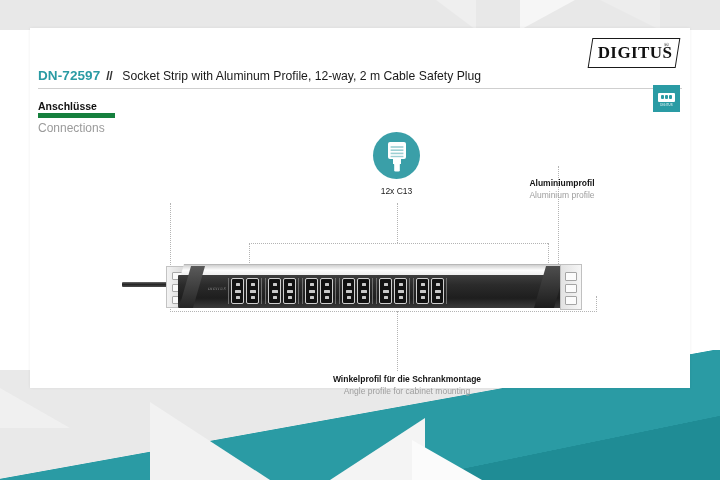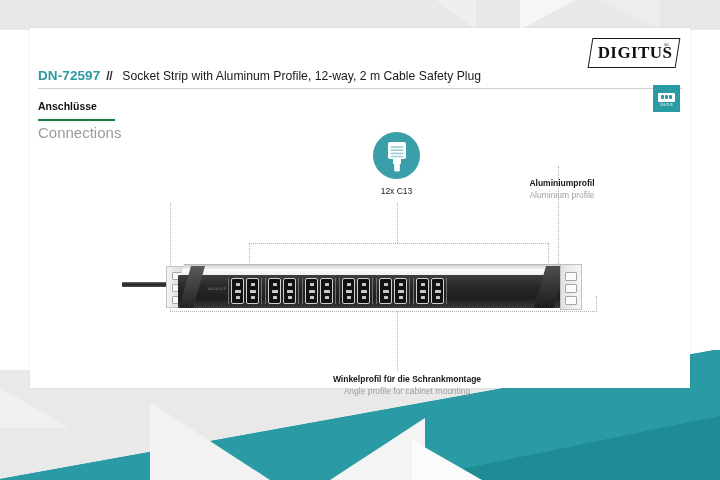--- a/index.html
+++ b/index.html
@@ -165,27 +165,27 @@
   #section-heading {
     position: absolute;
     left: 8px;
     top: 68px;
     width: 230px;
   }
   #section-heading-de {
     font-size: 10.5px;
     font-weight: bold;
     color: #111;
-    border-bottom: 2px solid #15803d;
+    border-bottom: 5px solid #15803d;
     display: inline-block;
-    padding-bottom: 7px;
+    padding-bottom: 1px;
     padding-right: 18px;
   }
   #section-heading-en {
-    font-size: 15px;
+    font-size: 12px;
     color: #9b9b9b;
     margin-top: 3px;
   }
 
   
   #feature-badge {
     position: absolute;
     right: 10px;
     top: 57px;
     width: 27px;

